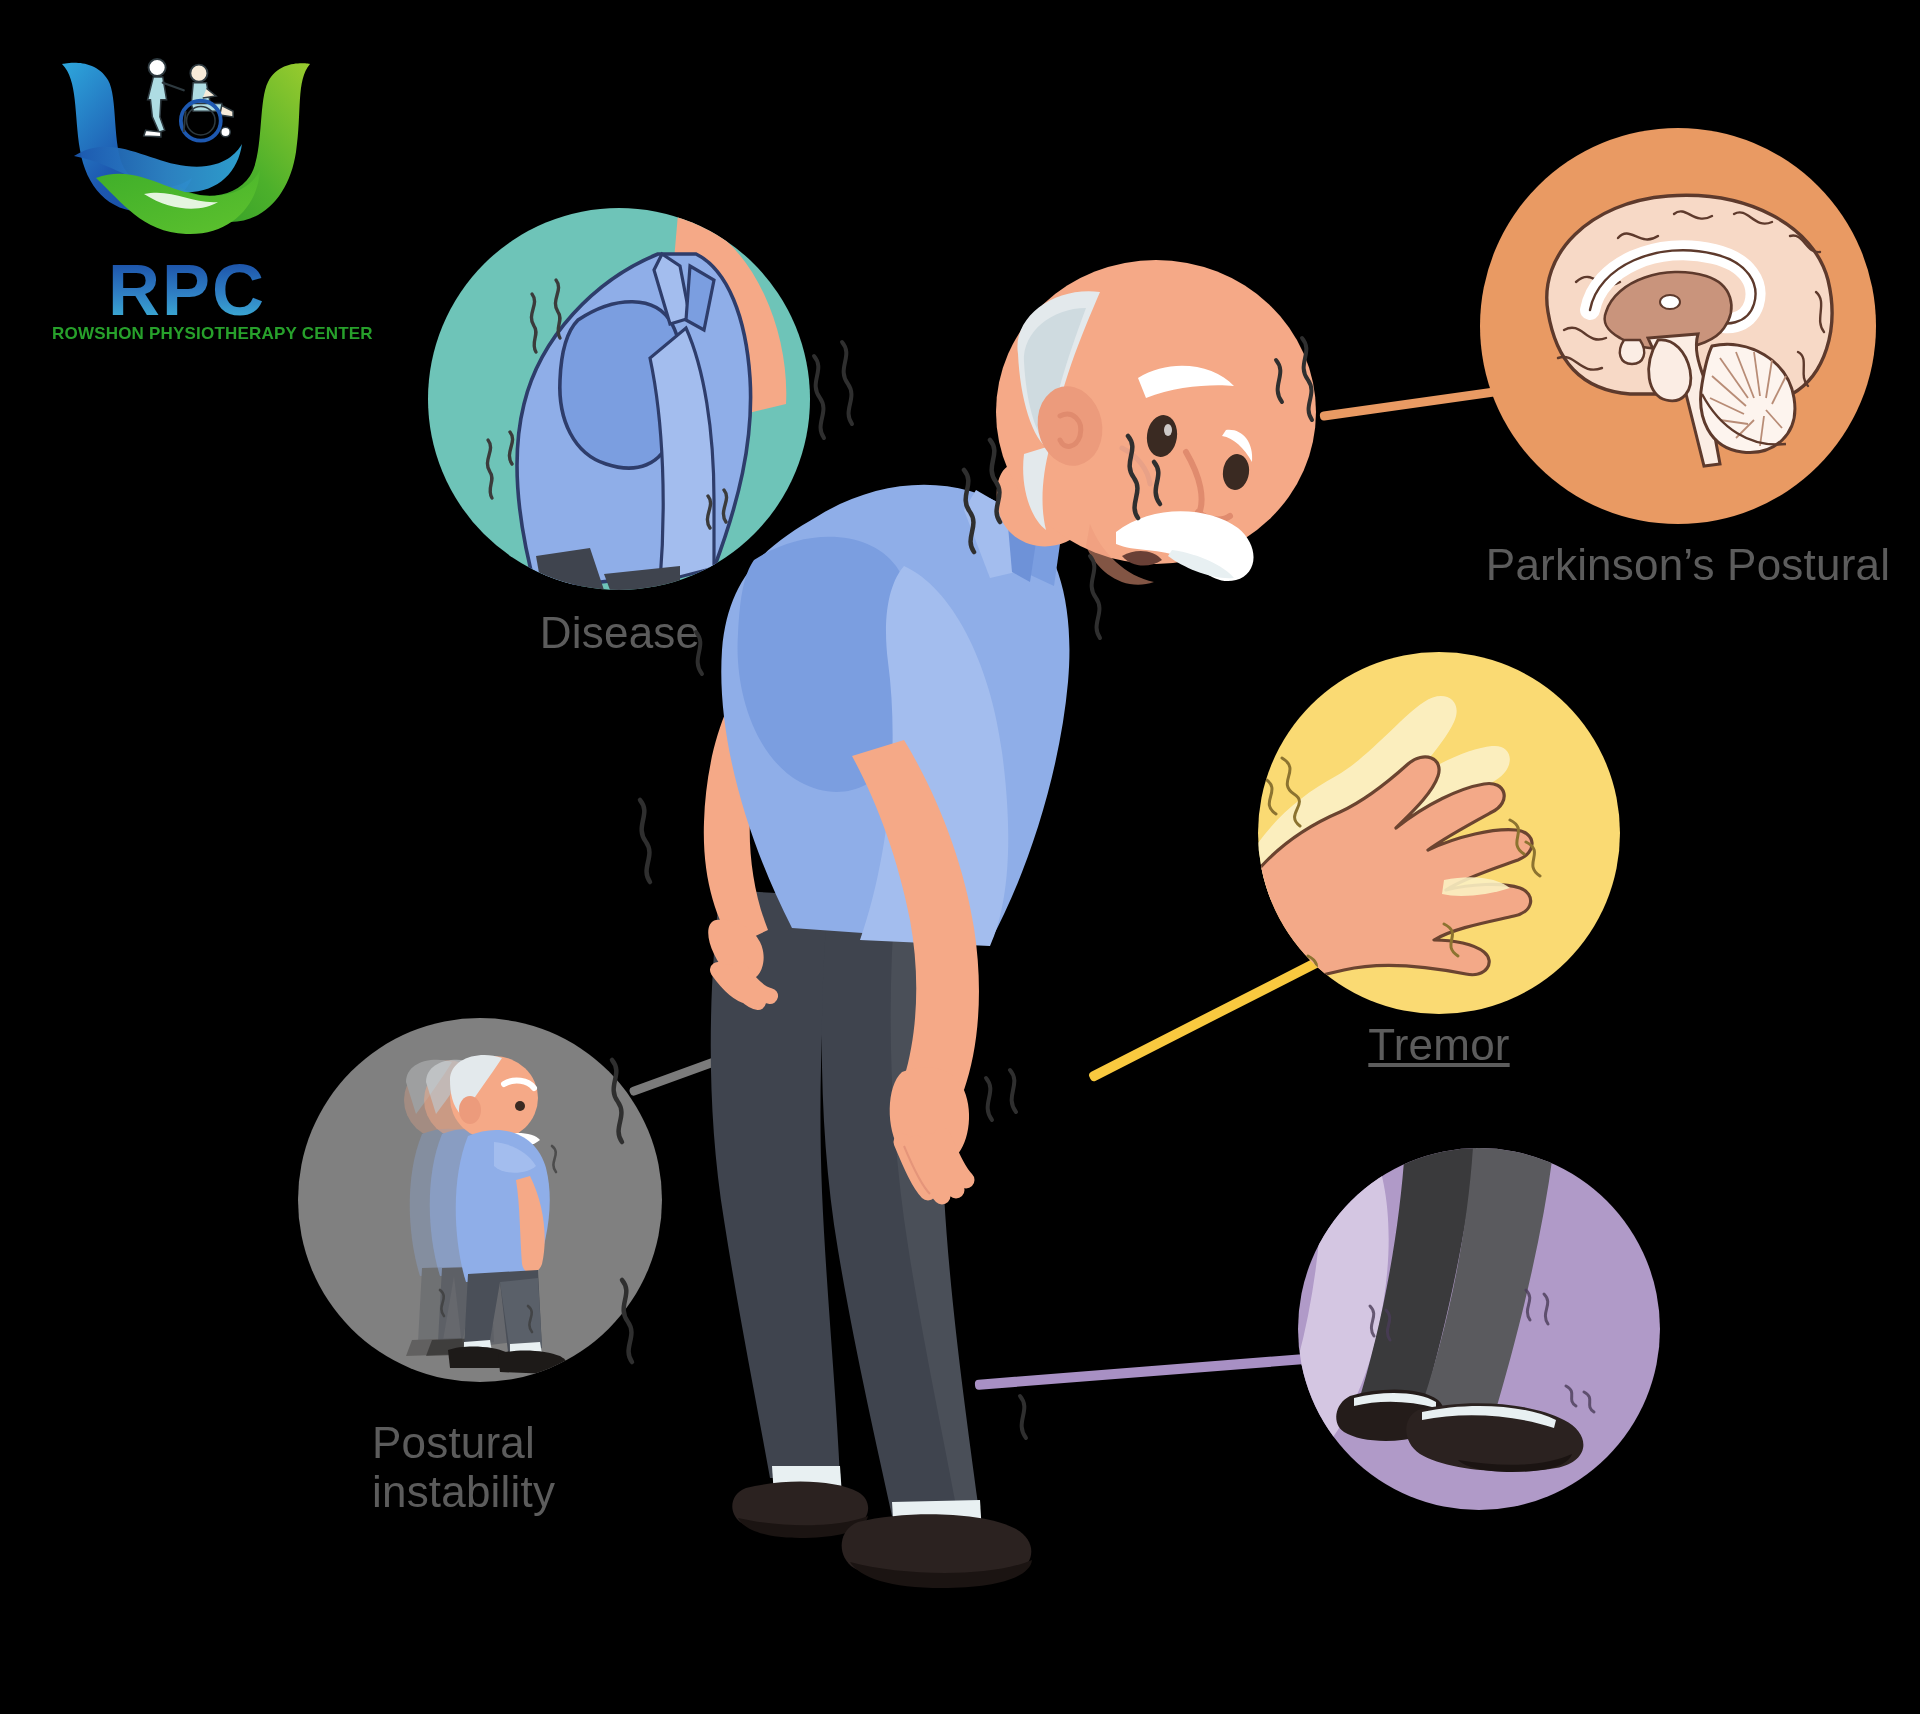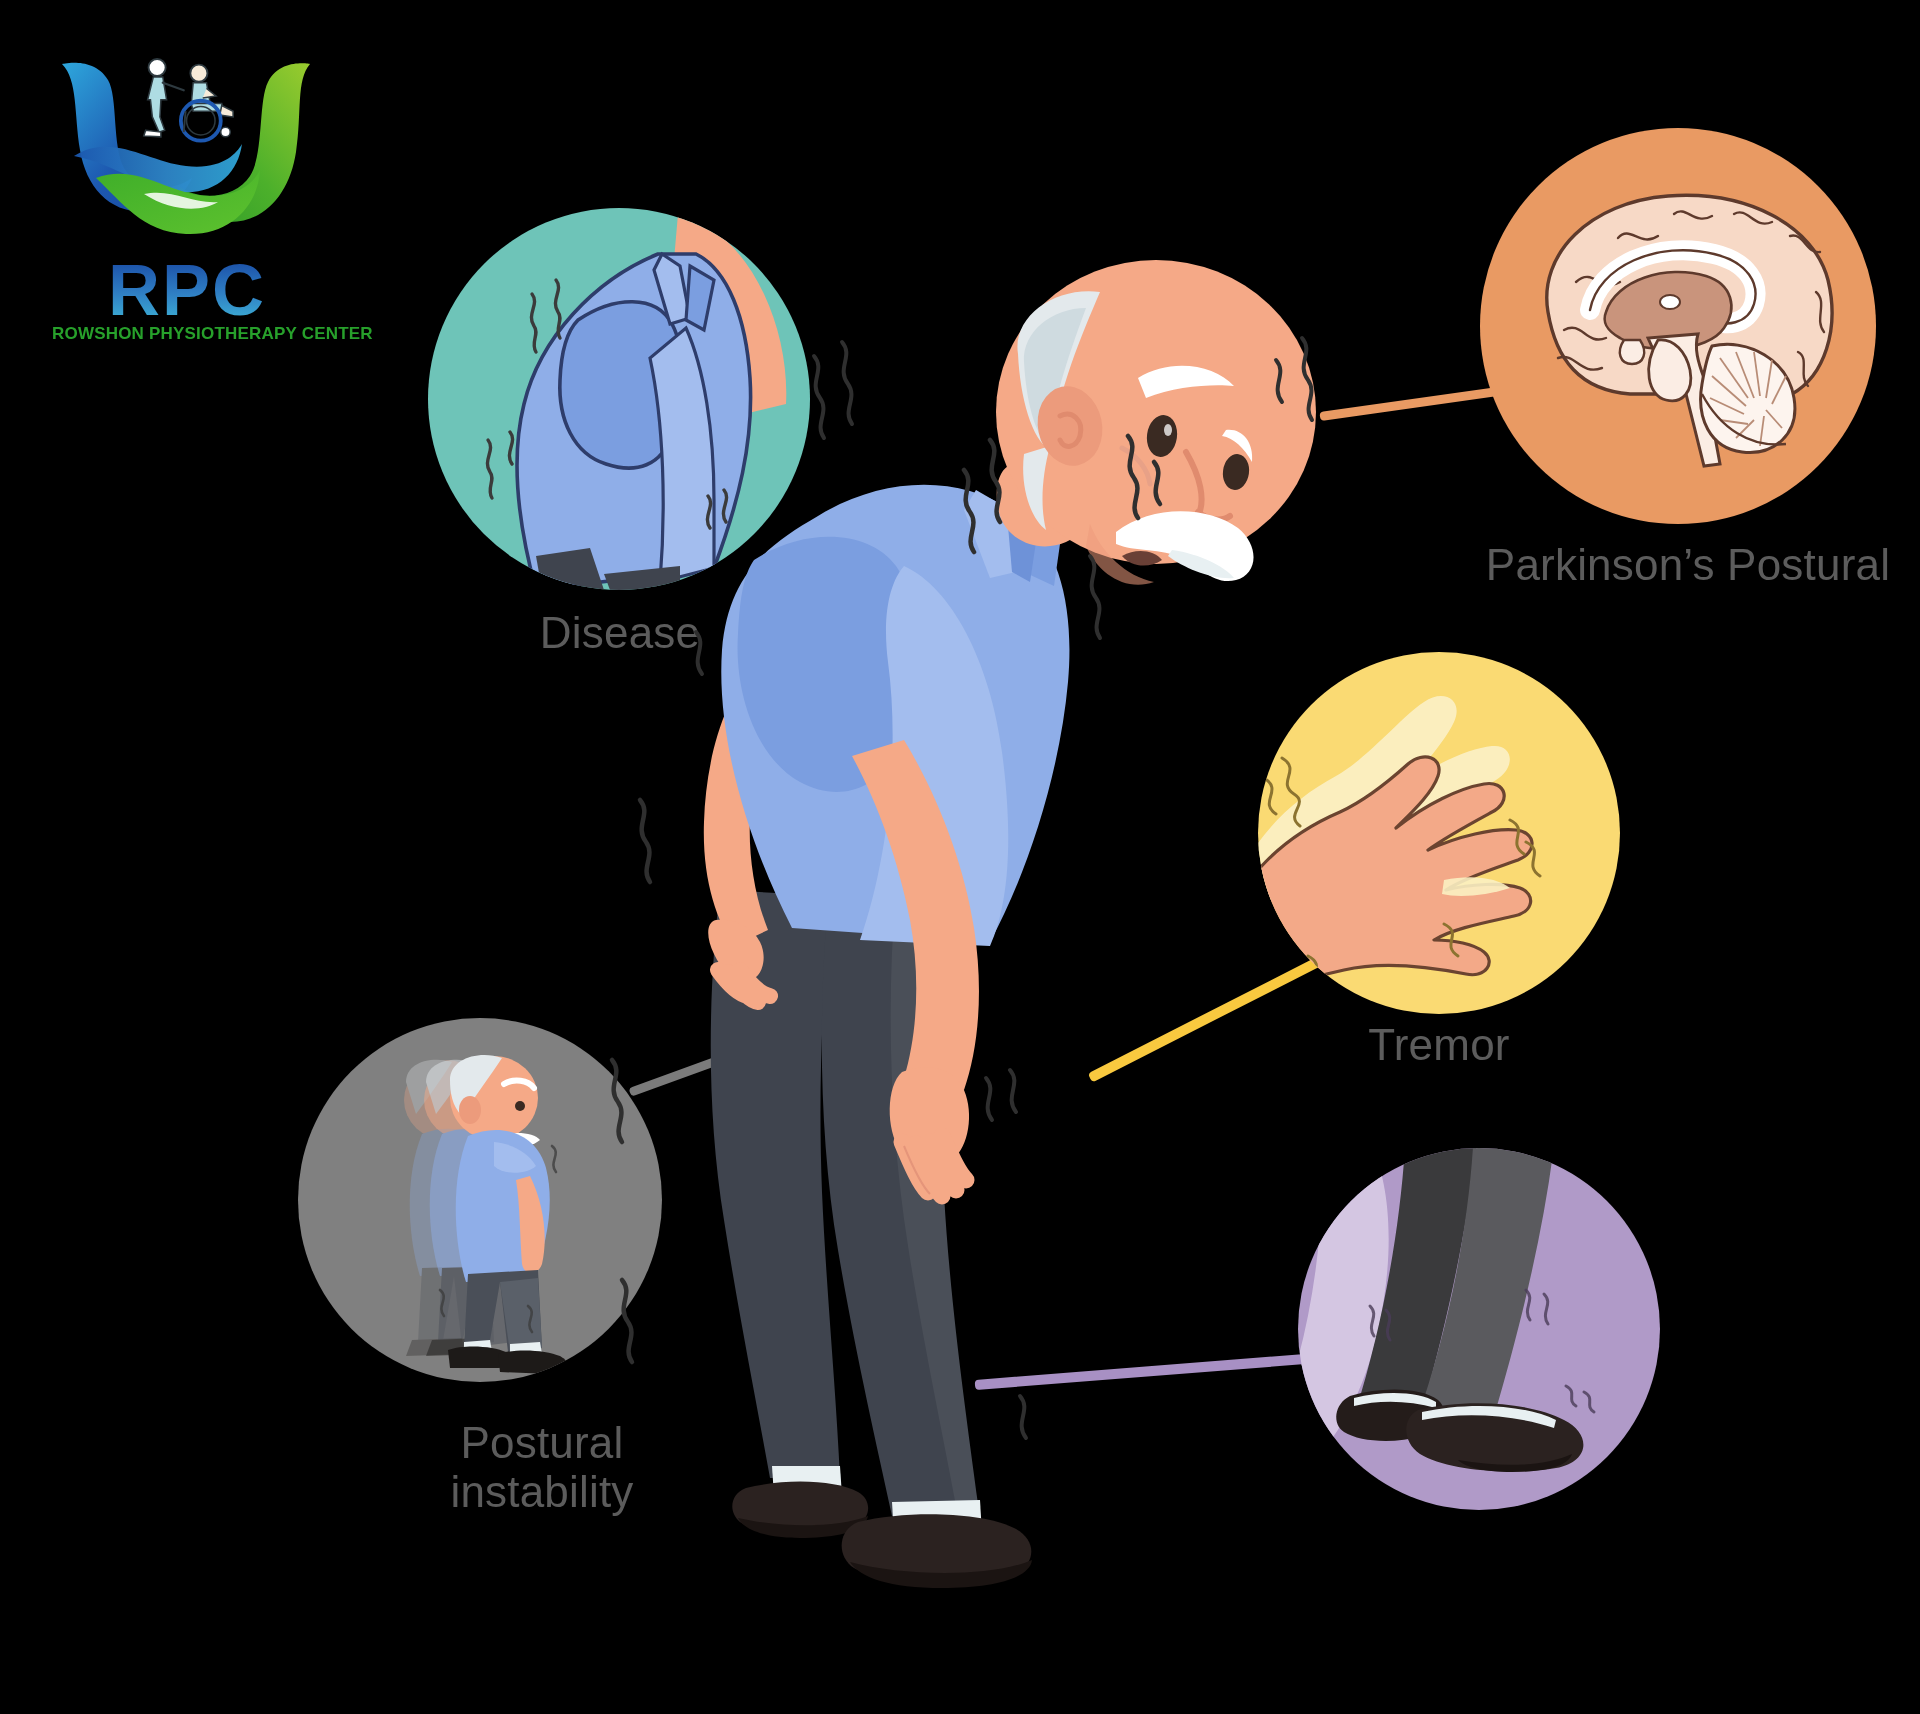--- a/index.html
+++ b/index.html
@@ -293,21 +293,21 @@
       <g stroke="#8C7330" stroke-width="3" fill="none" stroke-linecap="round">
         <path d="M24 106 C44 118 18 130 36 142 C52 152 26 162 42 174"></path>
         <path d="M6 126 C26 138 0 150 18 162"></path>
         <path d="M252 168 C272 178 248 190 266 202"></path>
         <path d="M268 190 C288 200 264 212 282 224"></path>
         <path d="M186 272 C206 282 182 292 200 304"></path>
         <path d="M50 304 C70 314 46 326 64 336"></path>
       </g>
     </svg>
   </div>
-  <div class="callout-label" style="left:1256px; top:1020px; width:366px; text-align:center;">Tremor</div>
+  <div class="callout-label" style="left:1256px; top:1020px; width:366px; text-align:center;text-decoration:underline;">Tremor</div>
 
   <div class="callout-circle" style="left:298px; top:1018px; width:364px; height:364px; background:#808080;">
     <svg class="fig-svg" viewBox="0 0 364 364" xmlns="http://www.w3.org/2000/svg">
 
       <g opacity="0.30" transform="translate(-42,0)">
         <ellipse cx="190" cy="82" rx="42" ry="40" fill="#F5A987"></ellipse>
         <path d="M150 64 C150 44 176 38 196 44 C186 60 172 80 160 96 Z" fill="#E3E9EC"></path>
         <path d="M166 116 C196 104 232 112 242 146 C252 184 240 226 230 254 L164 258
                  C152 220 148 160 166 116 Z" fill="#8FAEE8"></path>
         <path d="M166 250 L234 248 L238 324 L206 328 L198 258 L186 328 L162 324 Z" fill="#4A4F58"></path>
@@ -350,21 +350,21 @@
         <path d="M200 336 C218 330 248 332 262 338 C276 346 270 356 252 356 L202 354 Z" fill="#1D1A18"></path>
       </g>
 
       <g stroke="#3B3B3B" stroke-width="2.6" fill="none" stroke-linecap="round" opacity="0.75">
         <path d="M254 128 C264 136 250 144 258 154"></path>
         <path d="M142 272 C152 280 138 288 146 298"></path>
         <path d="M230 288 C240 296 226 304 234 314"></path>
       </g>
     </svg>
   </div>
-  <div class="callout-label" style="left:372px; top:1418px; width:340px; text-align:center;">Postural
+  <div class="callout-label" style="left:372px; top:1418px; width:340px; text-align:left;">Postural
 instability</div>
 
   <div class="callout-circle" style="left:1298px; top:1148px; width:362px; height:362px; background:#B09AC8;">
     <svg class="fig-svg" viewBox="0 0 362 362" xmlns="http://www.w3.org/2000/svg">
 
       <path d="M60 -10 C80 -10 100 60 86 150 C76 216 56 262 30 296 L-30 296
                C-4 240 16 160 22 80 C26 28 40 -10 60 -10 Z" fill="#D6C8E4" opacity="0.95"></path>
 
       <path d="M108 -20 L180 -20 C172 70 150 170 126 256 L58 262
                C86 172 104 72 108 -20 Z" fill="#3A3A3C"></path>

